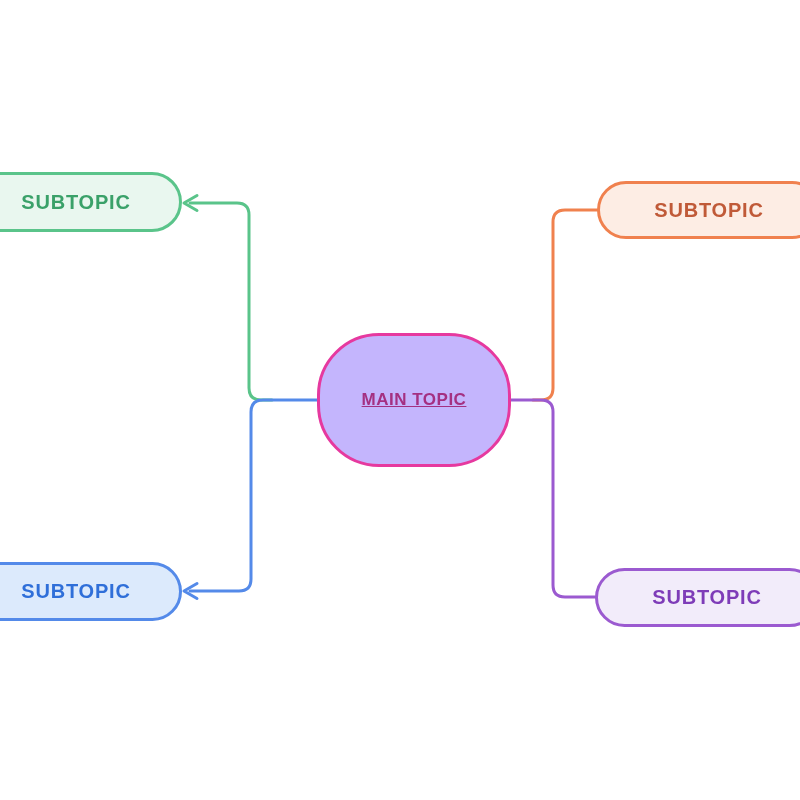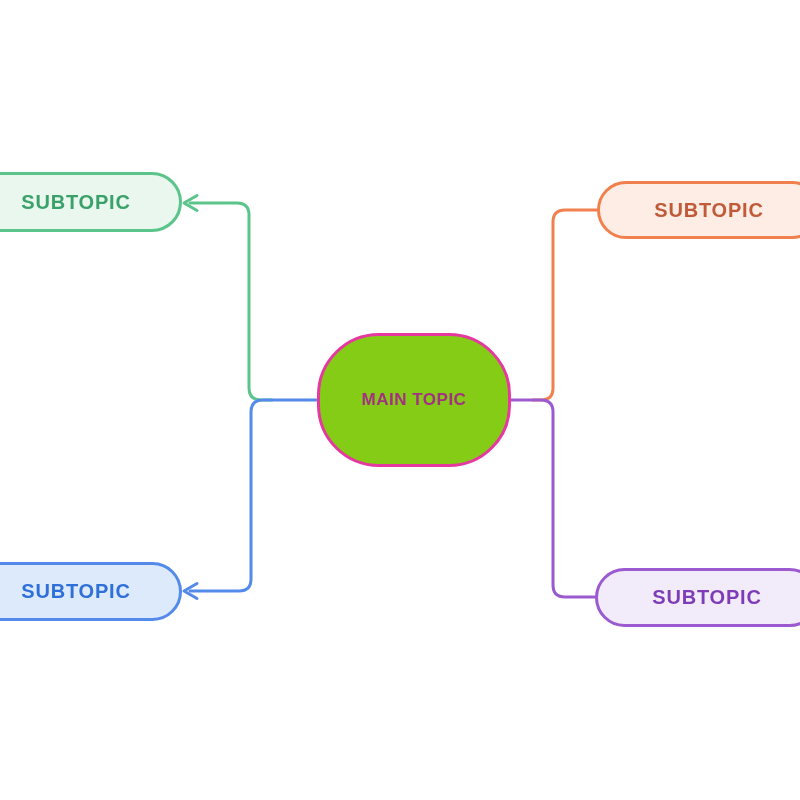--- a/index.html
+++ b/index.html
@@ -107,21 +107,21 @@
     <g>
       <path d="M317 400 H263 Q251 400 251 412 V579 Q251 591 239 591 H190" stroke="#548ae9"></path>
       <polyline points="197,583.5 184,591 197,598.5" stroke="#548ae9"></polyline>
     </g>
 
     <g>
       <path d="M509 400 H541 Q553 400 553 412 V585 Q553 597 565 597 H595" stroke="#9b5ad0"></path>
     </g>
   </svg>
 
-  <div class="node main" style="border-color: rgb(230, 57, 159); background-color: #84cc16; color: rgb(164, 48, 130);">
+  <div class="node main" style="border-color: rgb(230, 57, 159); background-color: #c4b5fd; color: rgb(164, 48, 130); text-decoration: underline;">
     <span class="label">MAIN TOPIC</span>
   </div>
 
   <div class="node sub sub-top-left" style="border-color: rgb(90, 196, 138); background-color: rgb(233, 247, 239); color: rgb(58, 161, 105);">
     <span class="label">SUBTOPIC</span>
   </div>
 
   <div class="node sub sub-bottom-left" style="border-color: rgb(84, 138, 233); background-color: rgb(220, 234, 252); color: rgb(47, 111, 217);">
     <span class="label">SUBTOPIC</span>
   </div>

